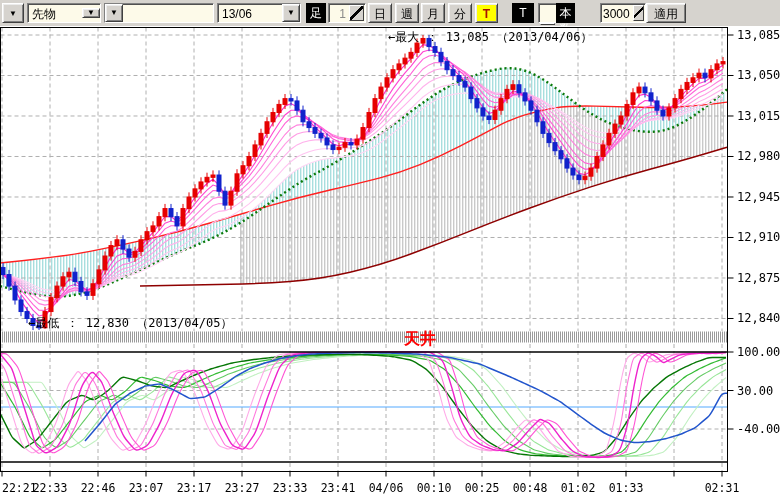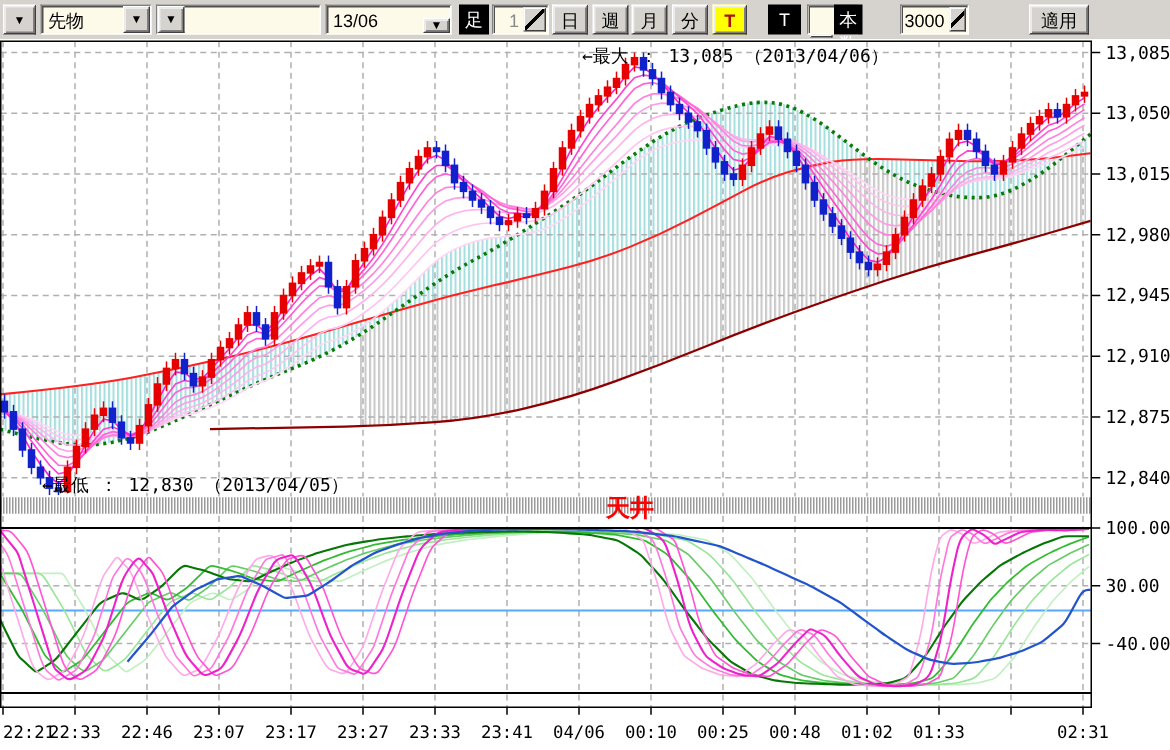--- a/index.html
+++ b/index.html
@@ -32,32 +32,32 @@
   .cjk{font-family:"DejaVu Sans","Liberation Sans",sans-serif;}
 </style>
 </head>
 <body>
 <div id="app">
 
 <div id="toolbar">
   <div class="tb raised" style="left:2px;width:22px;text-align:center;">
     <span class="arrowglyph">▼</span>
   </div>
-  <div class="tb sunken combo" style="left:27px;width:74px;">
+  <div class="tb sunken combo" style="left:27px;width:74px;align-items:center;">
     <div class="field cjk">先物</div>
     <div class="arrowbtn raised">
           <span class="arrowglyph">▼</span>
         </div>
   </div>
   <div class="tb sunken combo" style="left:104px;width:110px;">
     <div class="arrowbtn raised">
           <span class="arrowglyph">▼</span>
         </div>
   </div>
-  <div class="tb sunken combo" style="left:217px;width:84px;align-items:flex-end;">
+  <div class="tb sunken combo" style="left:217px;width:84px;">
     <div class="field">13/06</div>
     <div class="arrowbtn raised">
           <span class="arrowglyph">▼</span>
         </div>
   </div>
   <div class="tb blacklabel cjk" style="left:306px;width:20px;">足</div>
   <div class="tb sunken spinfield" style="left:328px;width:38px;">
     <div class="val dim">1</div>
     <div class="spinbtn"></div>
   </div>
@@ -69,21 +69,21 @@
   <div class="tb blacklabel" style="left:512px;width:22px;">T</div>
   <div class="tb sunken spinfield" style="left:538px;width:34px;flex-direction:column;">
     <div class="val">96</div>
     <div class="spinbtn"></div>
   </div>
   <div class="tb blacklabel cjk" style="left:556px;width:19px;">本数</div>
   <div class="tb sunken spinfield" style="left:600px;width:46px;">
     <div class="val">3000</div>
     <div class="spinbtn"></div>
   </div>
-  <div class="tb raised btn cjk" style="left:686px;width:40px;">適用</div>
+  <div class="tb raised btn cjk" style="left:646px;width:40px;">適用</div>
   <div class="tb raised btn cjk btn-disabled" style="left:723px;width:57px;">複数銘柄</div>
 </div>
 
 <svg id="chart-svg" width="780" height="474" viewBox="0 26 780 474">
       <defs>
         <pattern id="hcy" width="3" height="8" patternUnits="userSpaceOnUse">
           <rect x="0" y="0" width="1.4" height="8" fill="#a8dede"></rect>
         </pattern>
         <pattern id="hgr" width="3" height="8" patternUnits="userSpaceOnUse">
           <rect x="0" y="0" width="1.4" height="8" fill="#c9c9c9"></rect>

